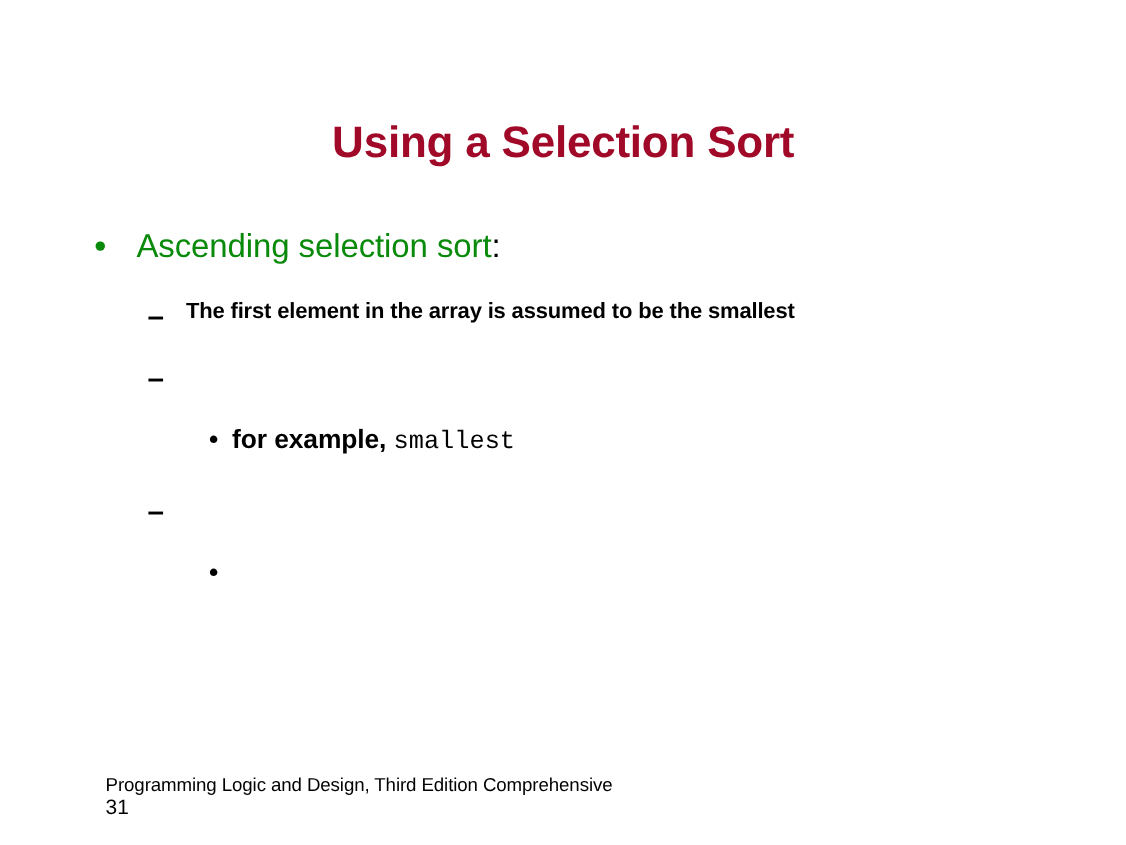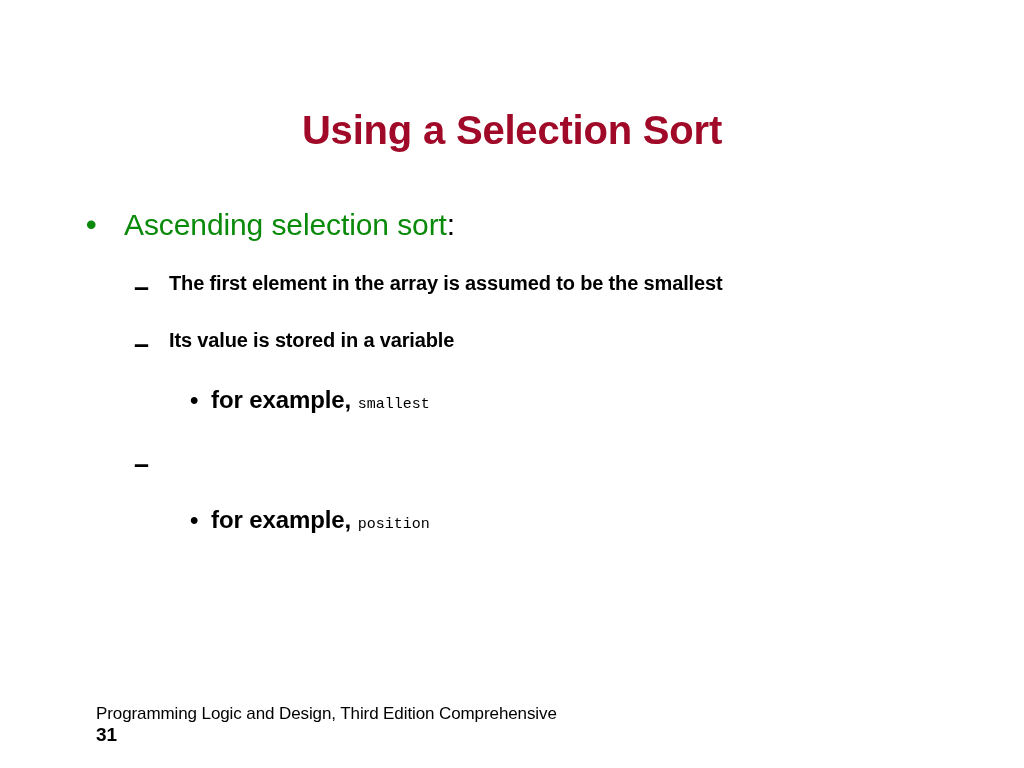--- a/index.html
+++ b/index.html
@@ -115,21 +115,21 @@
   .lvl3 .content {
     font-size: 24px;
     font-weight: bold;
     line-height: 1.35;
     color: #000000;
     letter-spacing: -0.1px;
   }
   .code {
     font-family: "Liberation Mono", "DejaVu Sans Mono", monospace;
     font-weight: normal;
-    font-size: 15px;
+    font-size: 23px;
     letter-spacing: 0px;
     color: #000000;
   }
 
   .spacer-sm { height: 10px; }
   .spacer-md { height: 20px; }
 
   
   .footer {
     position: absolute;
@@ -143,21 +143,21 @@
   }
   .footer-text {
     font-size: 17px;
     font-weight: normal;
     color: #000000;
     letter-spacing: -0.1px;
     white-space: nowrap;
   }
   .footer-page {
     font-size: 19px;
-    font-weight: bold;
+    font-weight: normal;
     color: #000000;
   }
 </style>
 </head>
 <body>
 
 <div class="slide">
 
   <div class="slide-title">Using a Selection Sort</div>
 
@@ -172,41 +172,39 @@
 
     <div class="bullet-row lvl2">
       <span class="marker">–</span>
       <span class="content">The first element in the array is assumed to be the smallest</span>
     </div>
 
     <div class="spacer-sm"></div>
 
     <div class="bullet-row lvl2">
       <span class="marker">–</span>
-      <span class="content">Its value is stored in a variable</span>
     </div>
 
     <div class="spacer-sm"></div>
 
     <div class="bullet-row lvl3">
       <span class="marker">•</span>
       <span class="content"><span>for example,</span>&nbsp;<span class="code">smallest</span></span>
     </div>
 
     <div class="spacer-md"></div>
 
     <div class="bullet-row lvl2">
       <span class="marker">–</span>
     </div>
 
     <div class="spacer-sm"></div>
 
     <div class="bullet-row lvl3">
       <span class="marker">•</span>
-      <span class="content"><span>for example,</span>&nbsp;<span class="code">position</span></span>
     </div>
 
   </div>
 
   <div class="footer">
     <span class="footer-text">Programming Logic and Design, Third Edition Comprehensive</span>
     <span class="footer-page">31</span>
   </div>
 
 </div>

